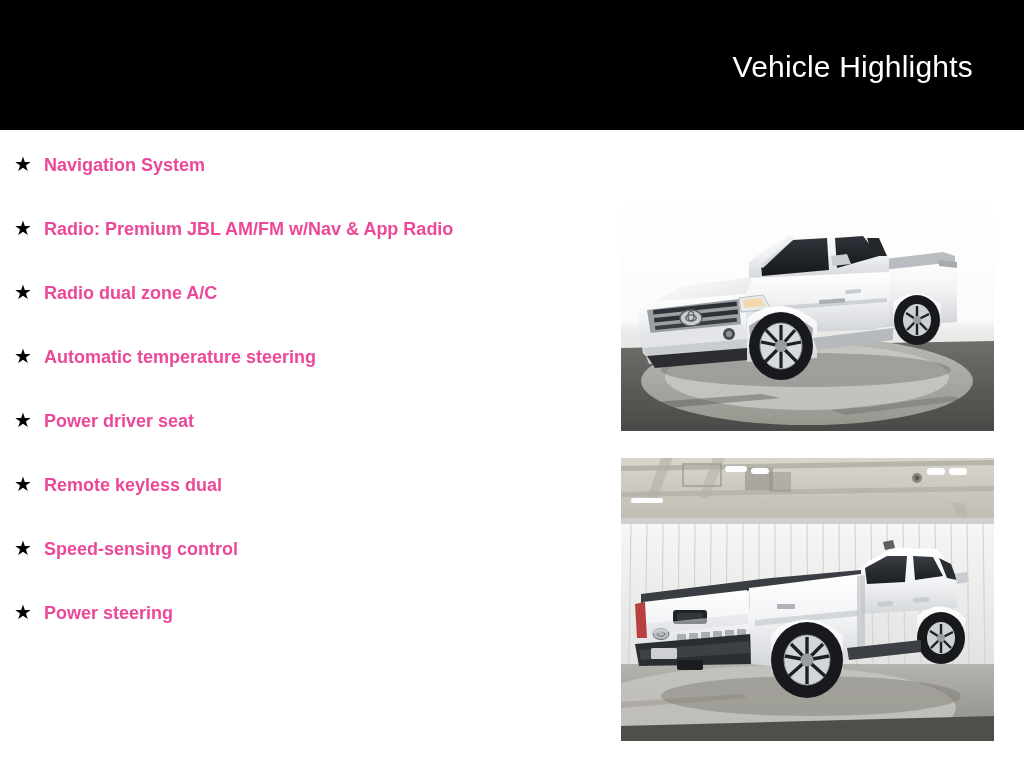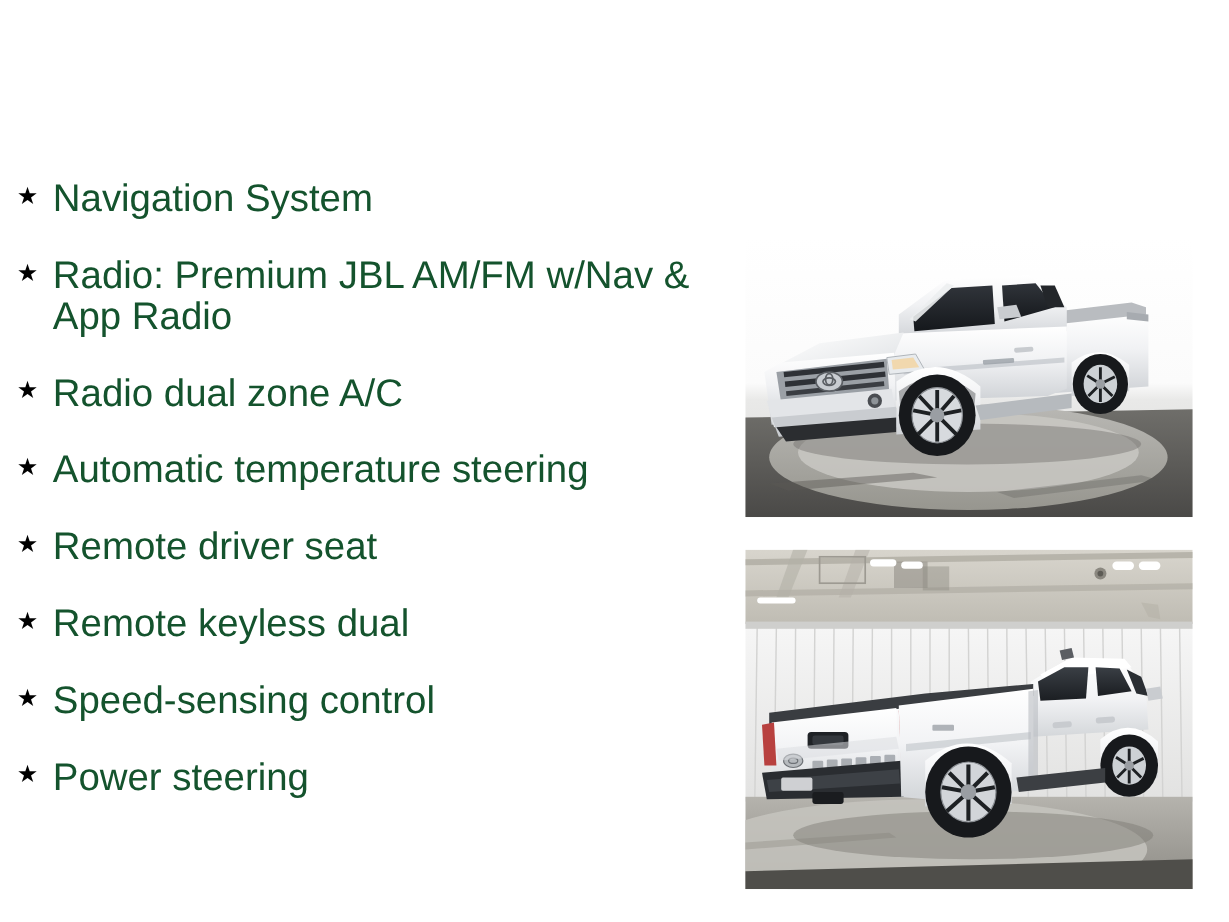--- a/index.html
+++ b/index.html
@@ -72,24 +72,25 @@
     flex: 0 0 auto;
     width: 30px;
     color: #000000;
     font-size: 20px;
     line-height: 32px;
     text-align: left;
     user-select: none;
   }
   .feature-text {
     flex: 1 1 auto;
-    color: #14532d;
-    font-size: 32px;
+    color: #ec4899;
+    font-size: 18px;
     line-height: 34px;
     letter-spacing: 0px;
+    font-weight: bold;
   }
 
   
   .photo {
     position: absolute;
     overflow: hidden;
     background: #ffffff;
   }
   #photo-front {
     left: 621px;
@@ -103,20 +104,23 @@
     width: 373px;
     height: 283px;
   }
   .photo svg { display: block; width: 100%; height: 100%; }
 </style>
 </head>
 <body>
 
 <div class="slide">
 
+  <div class="header-bar">
+    <div class="header-title">Vehicle Highlights</div>
+  </div>
 
   <div class="content">
 
     <ul class="feature-list">
       <li class="feature-item">
         <span class="bullet-star">★</span>
         <span class="feature-text">Navigation System</span>
       </li>
       <li class="feature-item">
         <span class="bullet-star">★</span>
@@ -125,21 +129,21 @@
       <li class="feature-item">
         <span class="bullet-star">★</span>
         <span class="feature-text">Radio dual zone A/C</span>
       </li>
       <li class="feature-item">
         <span class="bullet-star">★</span>
         <span class="feature-text">Automatic temperature steering</span>
       </li>
       <li class="feature-item">
         <span class="bullet-star">★</span>
-        <span class="feature-text">Remote driver seat</span>
+        <span class="feature-text">Power driver seat</span>
       </li>
       <li class="feature-item">
         <span class="bullet-star">★</span>
         <span class="feature-text">Remote keyless dual</span>
       </li>
       <li class="feature-item">
         <span class="bullet-star">★</span>
         <span class="feature-text">Speed-sensing control</span>
       </li>
       <li class="feature-item">

